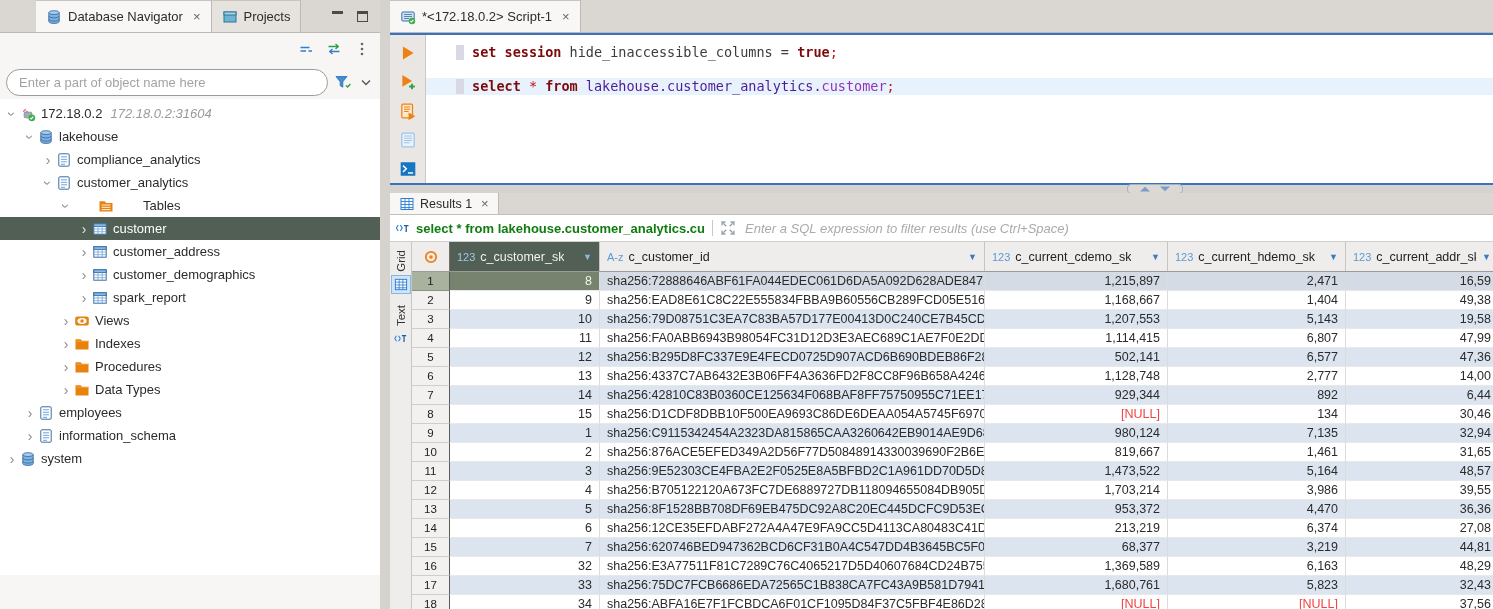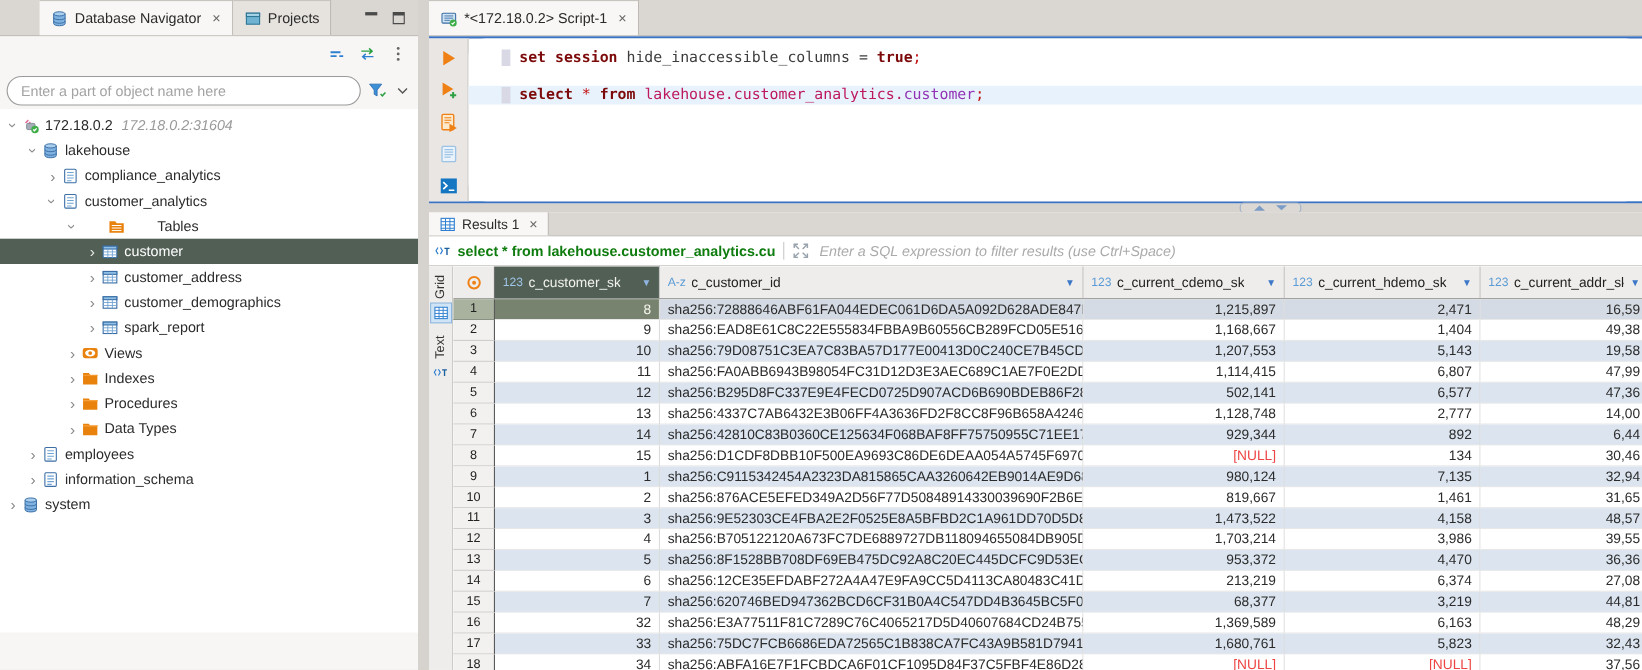--- a/index.html
+++ b/index.html
@@ -40,28 +40,28 @@
 
   
   #vsplit{ position:absolute; left:380px; top:0; width:10px; height:609px; background:#d6d2cd; }
   #editor{ position:absolute; left:390px; top:0; width:1103px; height:185px; }
   #editor .tabbar{ height:33px; }
   .edbody{ position:absolute; left:0; top:33px; right:0; bottom:0; display:flex; background:#fff;
            border-top:2px solid var(--accent-blue); border-bottom:2px solid var(--accent-blue); }
   .edtools{ width:36px; background:#e9e6e3; border-right:1px solid #ccc9c5; display:flex;
             flex-direction:column; align-items:center; padding-top:9px; gap:11px; }
   .edsurface{ position:relative; flex:1; background:#fff; padding-top:9px;
-              font-family:"DejaVu Sans Mono",monospace; font-size:13.5px;border-radius:16px; }
+              font-family:"DejaVu Sans Mono",monospace; font-size:13.5px; }
   .codeline{ height:17px; line-height:17px; position:relative; white-space:pre; }
   .codeline.hl{ background:#e7f2fc; }
   .gblock{ position:absolute; left:30px; top:1px; width:8px; height:15px; background:#d9d9e6; }
   .ltext{ margin-left:46px; }
   .tk-kw{ color:var(--keyword-red); font-weight:bold; }
   .tk-id{ color:#3c3c3c; }
-  .tk-qual{ color:#be185d; }
+  .tk-qual{ color:#4c1d95; }
   .tk-obj{ color:var(--object-purple); }
   .tk-pu{ color:#c31212; }
 
   
   #hsplit{ position:absolute; left:390px; top:185px; width:1103px; height:8px; background:#d6d2cd; }
   .pill{ position:absolute; left:737px; top:-1px; width:56px; height:10px; background:#dcd8d4;
          border:1px solid #9fb2c8; border-radius:4px; display:flex; align-items:center; justify-content:center; gap:8px; }
   .pill svg{ width:12px; height:6px; }
 
   
@@ -600,21 +600,21 @@
     <div class="cell c-id">sha256:876ACE5EFED349A2D56F77D50848914330039690F2B6E88D</div>
     <div class="cell num c-cdemo">819,667</div>
     <div class="cell num c-hdemo">1,461</div>
     <div class="cell num c-addr">31,65</div>
   </div>
             <div class="grow alt">
     <div class="rn">11</div>
     <div class="cell num c-sk">3</div>
     <div class="cell c-id">sha256:9E52303CE4FBA2E2F0525E8A5BFBD2C1A961DD70D5D81F84</div>
     <div class="cell num c-cdemo">1,473,522</div>
-    <div class="cell num c-hdemo">4,158</div>
+    <div class="cell num c-hdemo">5,164</div>
     <div class="cell num c-addr">48,57</div>
   </div>
             <div class="grow">
     <div class="rn">12</div>
     <div class="cell num c-sk">4</div>
     <div class="cell c-id">sha256:B705122120A673FC7DE6889727DB118094655084DB905D527</div>
     <div class="cell num c-cdemo">1,703,214</div>
     <div class="cell num c-hdemo">3,986</div>
     <div class="cell num c-addr">39,55</div>
   </div>

